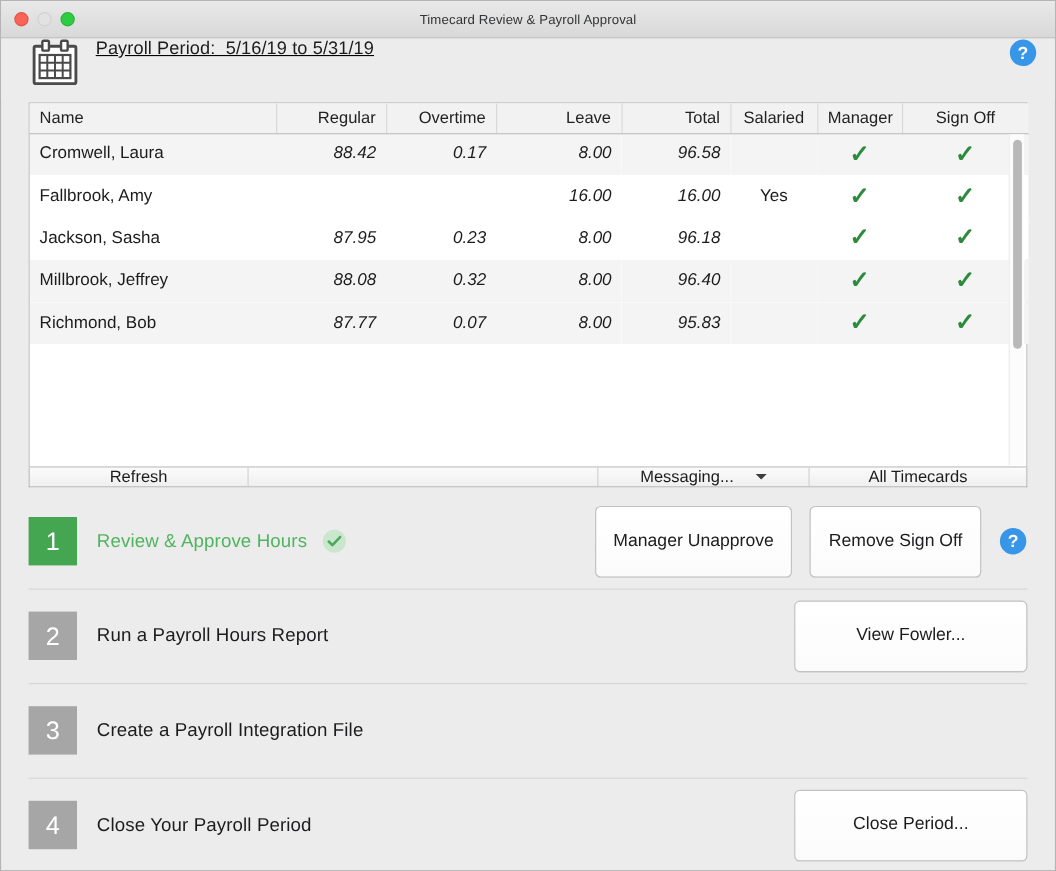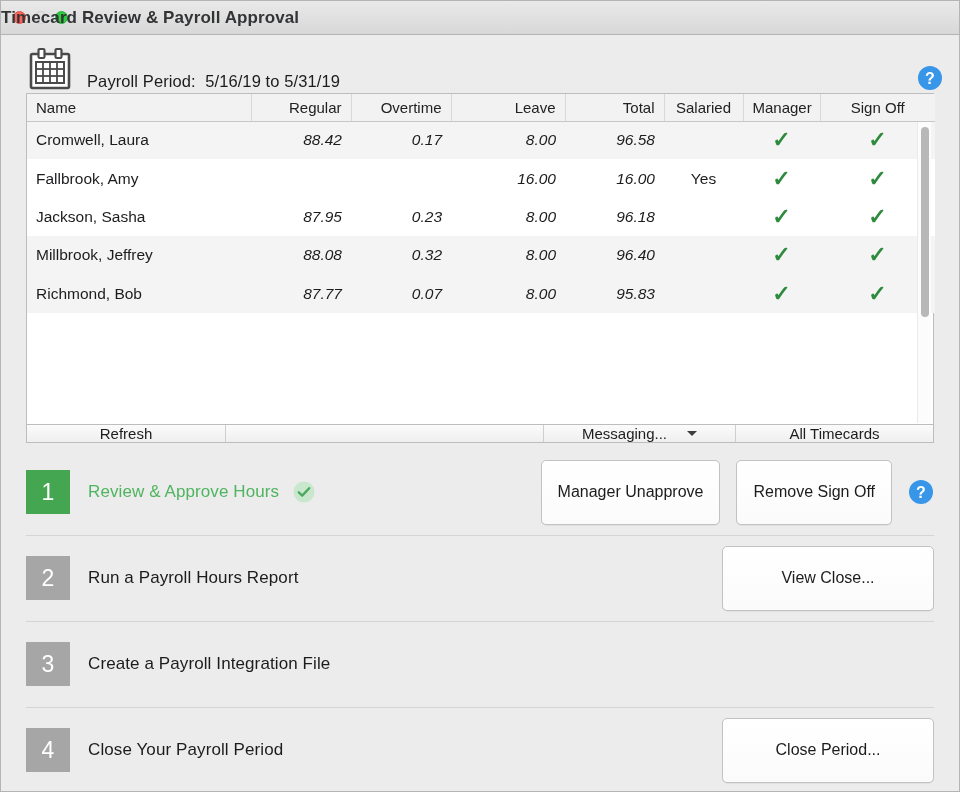--- a/index.html
+++ b/index.html
@@ -48,36 +48,37 @@
     height: 13px;
     border-radius: 50%;
     box-sizing: border-box;
   }
   .light.close  { background: #fa6358; border: 0.5px solid #e1534a; }
   .light.min    { background: #e2e2e2; border: 0.5px solid #d0d0d0; }
   .light.max    { background: #2ecc40; border: 0.5px solid #27b238; }
   .titlebar-title {
     position: absolute;
     left: 0; right: 0;
-    text-align: left;
-    font-size: 17px;
-    font-weight: bold;
+    text-align: center;
+    font-size: 12px;
+    font-weight: normal;
     color: #333436;
     letter-spacing: 0.1px;
     pointer-events: none;
   }
 
   
   .period-bar {
     flex: 0 0 56px;
     display: flex;
-    align-items: flex-end;
+    align-items: flex-start;
     padding: 0 16px 0 26px;
     background: #ececec;
     position: relative;
+    text-decoration: underline;
   }
   .cal-icon { flex: 0 0 auto; margin-right: 14px; display: block; }
   .period-label {
     font-size: 16.5px;
     color: #1c1c1e;
     letter-spacing: 0.1px;
     white-space: pre;
   }
   .help-icon {
     margin-left: auto;
@@ -395,21 +396,21 @@
           <svg width="26" height="26" viewBox="0 0 26 26">
             <circle cx="13" cy="13" r="12" fill="#3896e8"></circle>
             <text x="13" y="18.6" text-anchor="middle" font-family="Liberation Sans, sans-serif" font-size="16" font-weight="bold" fill="#ffffff">?</text>
           </svg>
         </div>
       </div>
       <div class="step">
         <div class="badge idle">2</div>
         <div class="step-title">Run a Payroll Hours Report</div>
         <div class="step-actions">
-          <div class="btn wide">View Close...</div>
+          <div class="btn wide">View Fowler...</div>
         </div>
       </div>
       <div class="step">
         <div class="badge idle">3</div>
         <div class="step-title">Create a Payroll Integration File</div>
       </div>
       <div class="step">
         <div class="badge idle">4</div>
         <div class="step-title">Close Your Payroll Period</div>
         <div class="step-actions">

